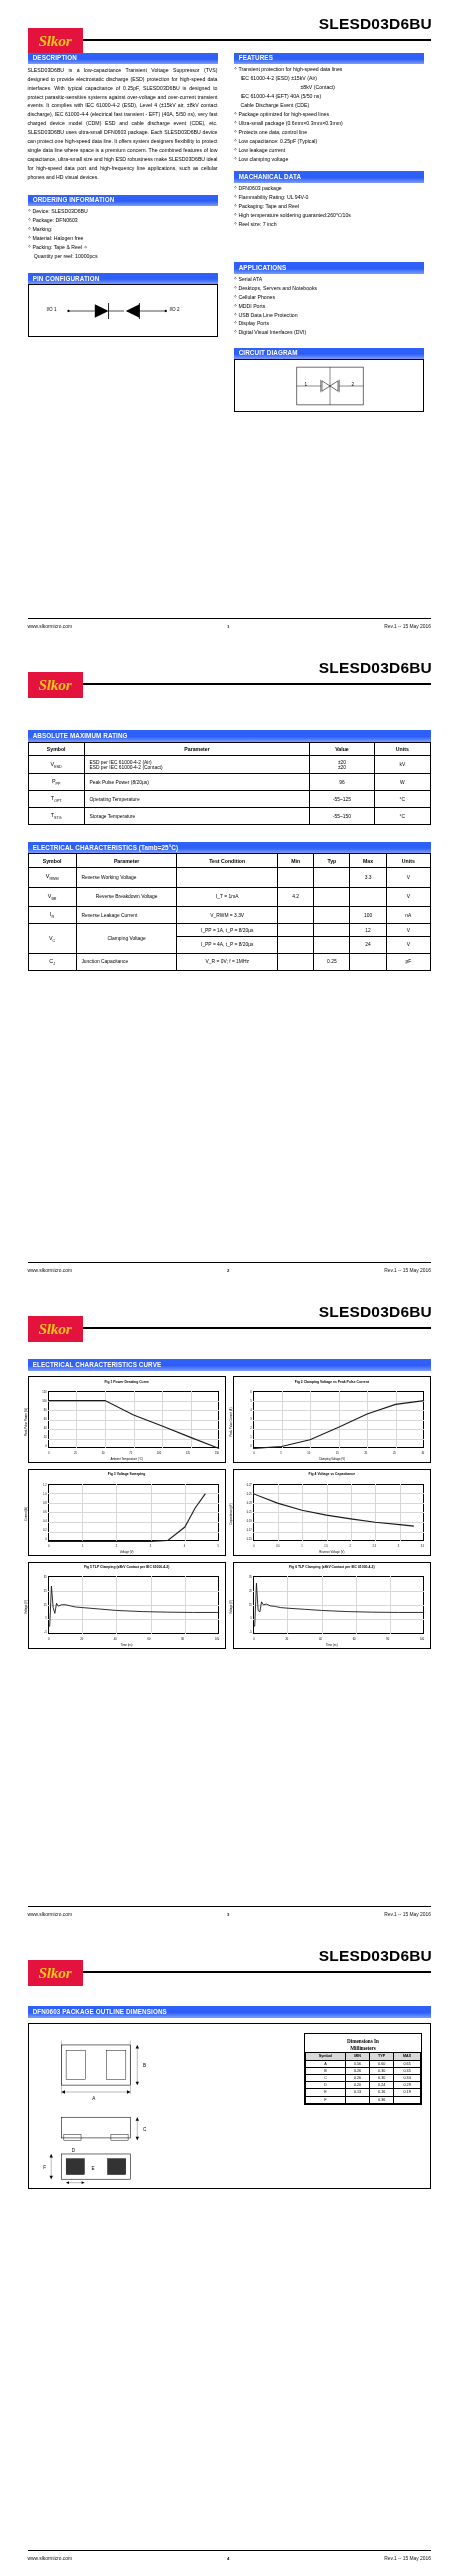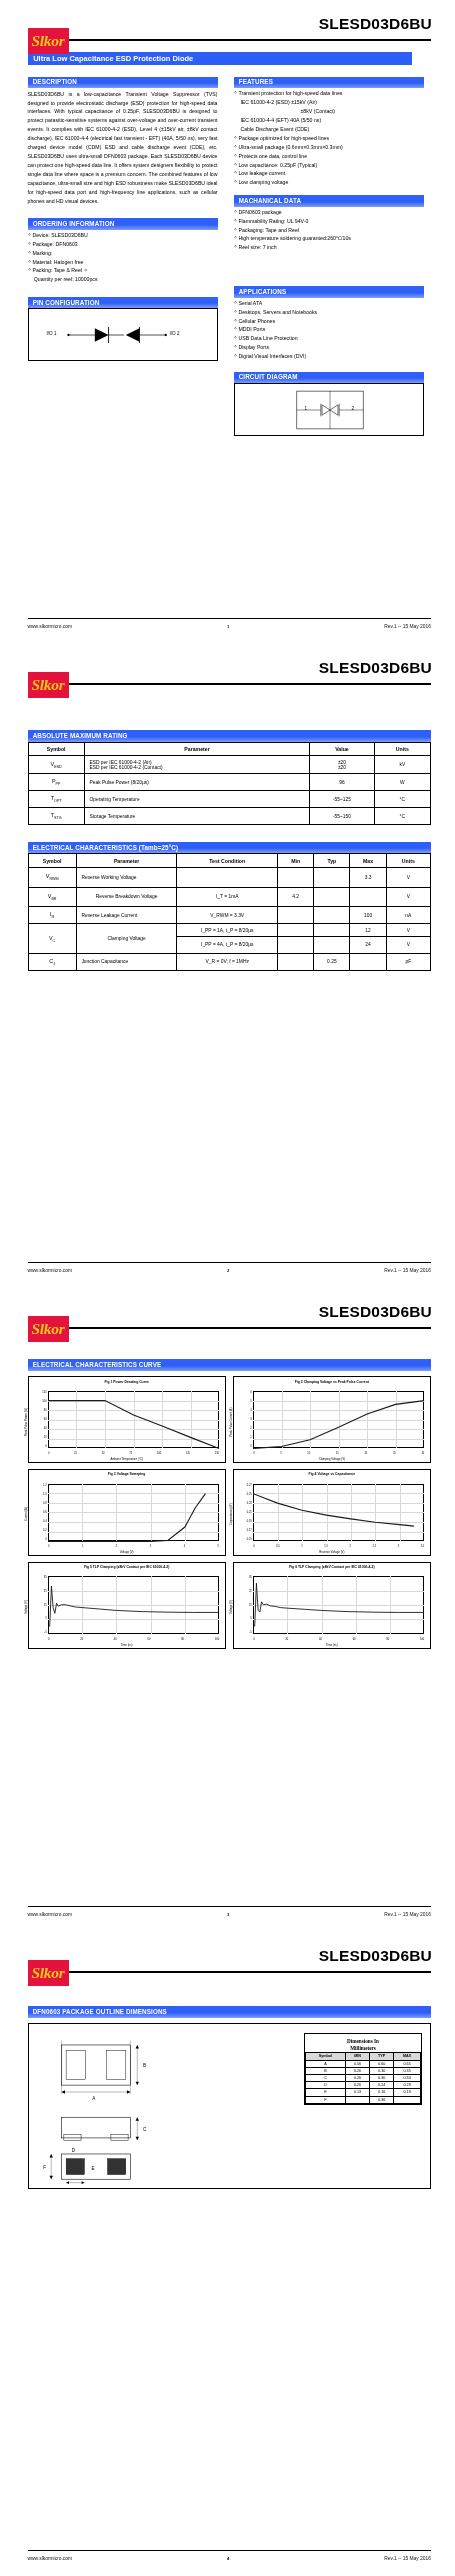--- a/index.html
+++ b/index.html
@@ -20,21 +20,21 @@
   }
   
   .pg-header {
     display:flex;
     align-items:center;
     justify-content:space-between;
     padding:10.3px 23px 0 27.5px;
     height:37px;
   }
   .logo {
-    width:41px; height:26px;
+    width:55px; height:26px;
     background:#e4133e;
     display:flex; align-items:center; justify-content:center;
     font-family:"Liberation Serif", serif;
     font-style:italic;
     font-weight:bold;
     font-size:15.5px;
     color:#f5c518;
     letter-spacing:-0.3px;
     margin-top:34px;
   }
@@ -219,21 +219,20 @@
 <body>
 
 <div class="page">
 
   <div class="pg-header">
     <div class="logo">Slkor</div>
     <div class="part-no">SLESD03D6BU</div>
   </div>
   <div class="rule"></div>
 
-  <div class="banner">Ultra  Low Capacitance ESD Protection  Diode</div>
 
   <div class="cols">
 
     <div class="col">
       <div class="bar grad">DESCRIPTION</div>
       <div class="body-text">SLESD03D6BU is a low-capacitance Transient Voltage Suppressor (TVS) designed to provide electrostatic discharge (ESD) protection for high-speed data interfaces. With typical capacitance of 0.25pF, SLESD03D6BU is designed to protect parasitic-sensitive systems against over-voltage and over-current transient events. It complies with IEC 61000-4-2 (ESD), Level 4 (±15kV air, ±8kV contact discharge), IEC 61000-4-4 (electrical fast transient - EFT) (40A, 5/50 ns), very fast charged device model (CDM) ESD and cable discharge event (CDE), etc. SLESD03D6BU uses ultra-small DFN0603 package. Each SLESD03D6BU device can protect one high-speed data line. It offers system designers flexibility to protect single data line where space is a premium concern. The combined features of low capacitance, ultra-small size and high ESD robustness make SLESD03D6BU ideal for high-speed data port and high-frequency line applications, such as cellular phones and HD visual devices.</div>
 
       <div class="spacer22"></div>
 
       <div class="bar grad">ORDERING INFORMATION</div>

